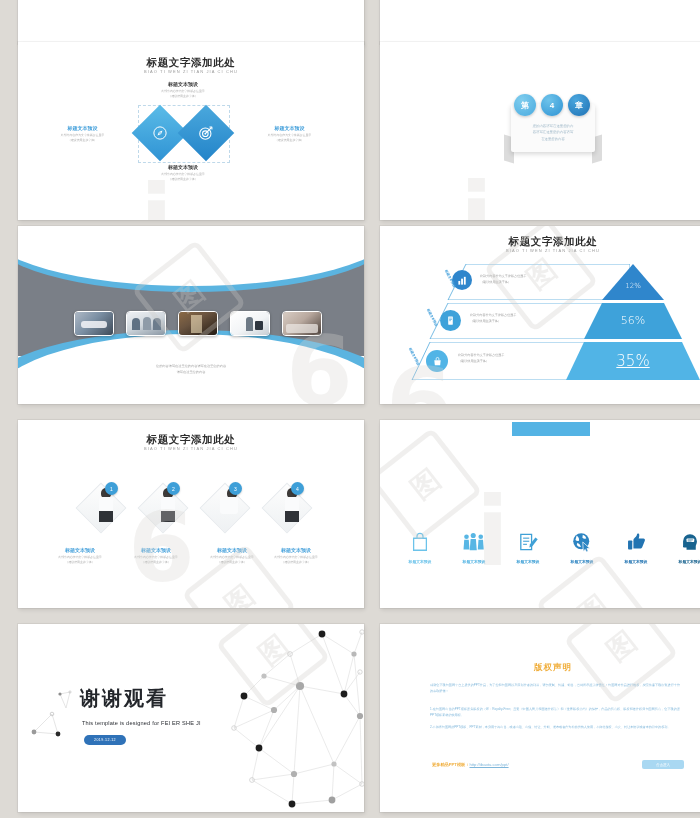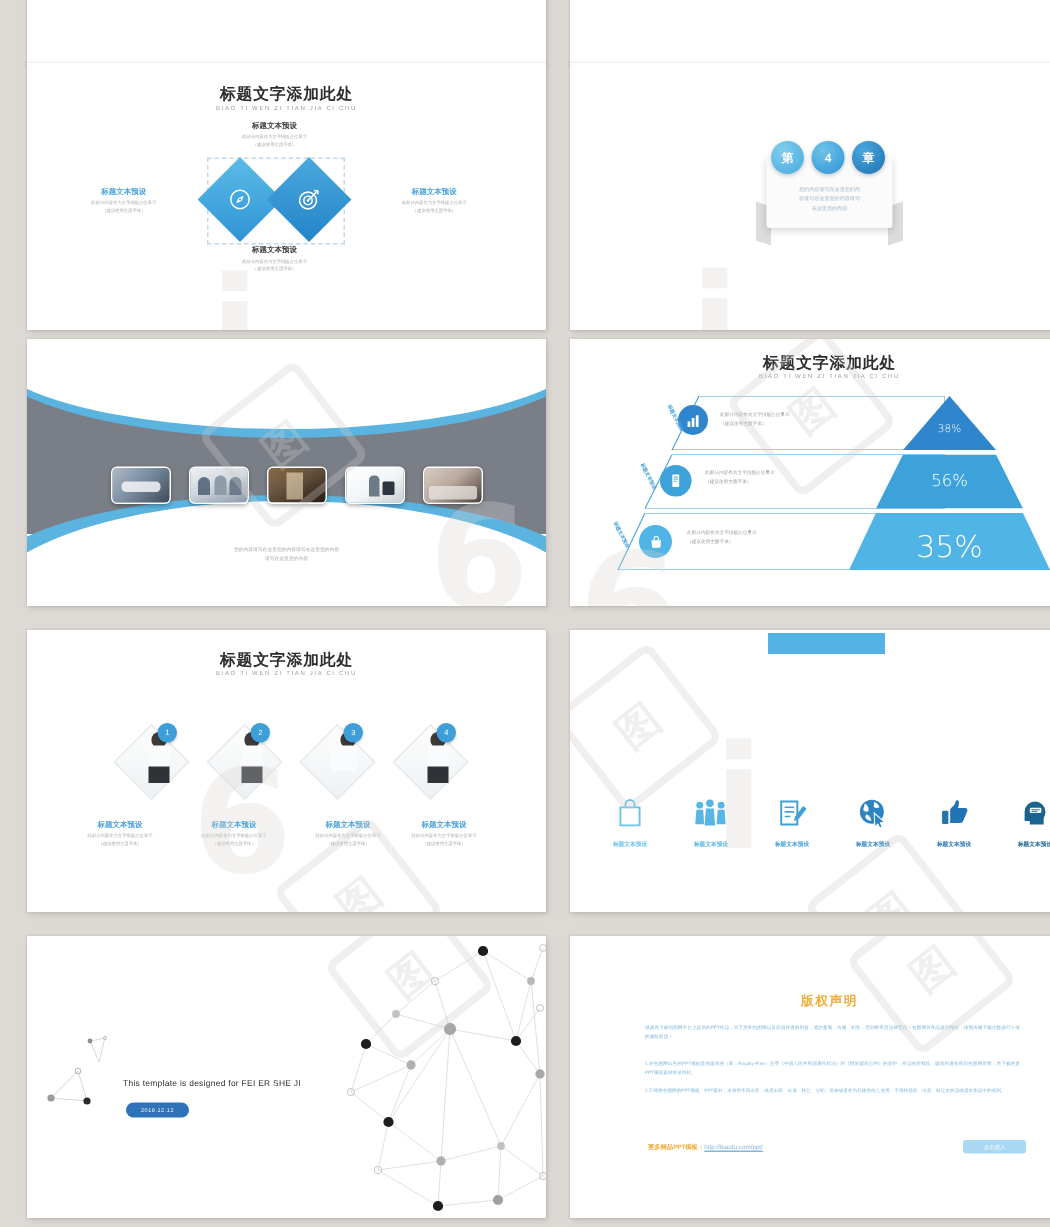--- a/index.html
+++ b/index.html
@@ -281,21 +281,21 @@
     <div class="slide-inner">
       <div class="s-title" style="top:9px;">标题文字添加此处</div>
       <div class="s-sub" style="top:22px;">BIAO TI WEN ZI TIAN JIA CI CHU</div>
 
       <svg style="position:absolute;left:30px;top:38px;" width="220" height="36">
         <path d="M56 0 L220 0 L220 36 L38 36 Z" fill="none" stroke="#3e9fd8" stroke-width="0.7"></path>
       </svg>
       <svg style="position:absolute;left:222px;top:38px;" width="62" height="36">
         <path d="M31 0 L62 36 L0 36 Z" fill="#2f86cc"></path>
       </svg>
-      <div class="pyr-pct" style="left:222px;top:56px;width:62px;font-size:7px;">38%</div>
+      <div class="pyr-pct" style="left:222px;top:56px;width:62px;font-size:7px;">12%</div>
       <div class="pyr-icon" style="left:72px;top:44px;width:20px;height:20px;background:#2f86cc;">
         <svg width="11" height="11" viewBox="0 0 24 24">
           <rect x="3" y="13" width="4" height="8" fill="#fff"></rect>
             <rect x="9" y="8" width="4" height="13" fill="#fff"></rect>
           <rect x="15" y="4" width="4" height="17" fill="#fff"></rect>
         </svg>
       </div>
       <div class="pyr-txt" style="left:100px;top:48px;width:105px;">
         <div>此部分内容作为文字排版占位显示</div>
         <div>（建议使用主题字体）</div>
@@ -320,21 +320,21 @@
         <div>此部分内容作为文字排版占位显示</div>
         <div>（建议使用主题字体）</div>
       </div>
 
       <svg style="position:absolute;left:-6px;top:116px;" width="256" height="38">
         <path d="M56 0 L256 0 L256 38 L38 38 Z" fill="none" stroke="#3e9fd8" stroke-width="0.7"></path>
       </svg>
       <svg style="position:absolute;left:186px;top:116px;" width="134" height="38">
         <path d="M18 0 L116 0 L134 38 L0 38 Z" fill="#51b4e6"></path>
       </svg>
-      <div class="pyr-pct" style="left:186px;top:126px;width:134px;font-size:20px;">35%</div>
+      <div class="pyr-pct" style="left:186px;top:126px;width:134px;font-size:15px;text-decoration:underline;">35%</div>
       <div class="pyr-icon" style="left:46px;top:124px;width:22px;height:22px;background:#51b4e6;">
         <svg width="11" height="11" viewBox="0 0 24 24">
           <path d="M5 9 h14 l-1.2 11 h-11.6 Z" fill="#fff"></path>
           <path d="M9 9 V6.2 a3 3 0 0 1 6 0 V9" fill="none" stroke="#fff" stroke-width="1.6"></path>
         </svg>
       </div>
       <div class="pyr-txt" style="left:78px;top:127px;width:105px;">
         <div>此部分内容作为文字排版占位显示</div>
         <div>（建议使用主题字体）</div>
       </div>
@@ -561,20 +561,21 @@
           <path d="M32 8 L42 6 L38 22 Z"></path>
           <path d="M6 46 L24 28 L30 48 Z"></path>
         </g>
         <circle cx="32" cy="8" r="1.6" fill="#8d8d8d"></circle>
         <circle cx="42" cy="6" r="1.1" fill="none" stroke="#bbb" stroke-width="0.6"></circle>
         <circle cx="24" cy="28" r="1.8" fill="none" stroke="#bbb" stroke-width="0.7"></circle>
         <circle cx="6" cy="46" r="2.4" fill="#9a9a9a"></circle>
         <circle cx="30" cy="48" r="2.4" fill="#2a2a2a"></circle>
       </svg>
 
+      <div class="thx" style="left:62px;top:61px;">谢谢观看</div>
       <div class="thx-sub" style="left:64px;top:96px;">This template is designed for FEI ER SHE JI</div>
       <div class="thx-badge" style="left:66px;top:111px;width:42px;height:10px;">2019.12.12</div>
 
       <div class="wm" style="left:214px;top:-14px;">
           <div class="wm-box">图</div>
         </div>
     </div>
   </div>
 
   <div class="slide" style="left:380px;top:624px;width:346px;height:188px;">

